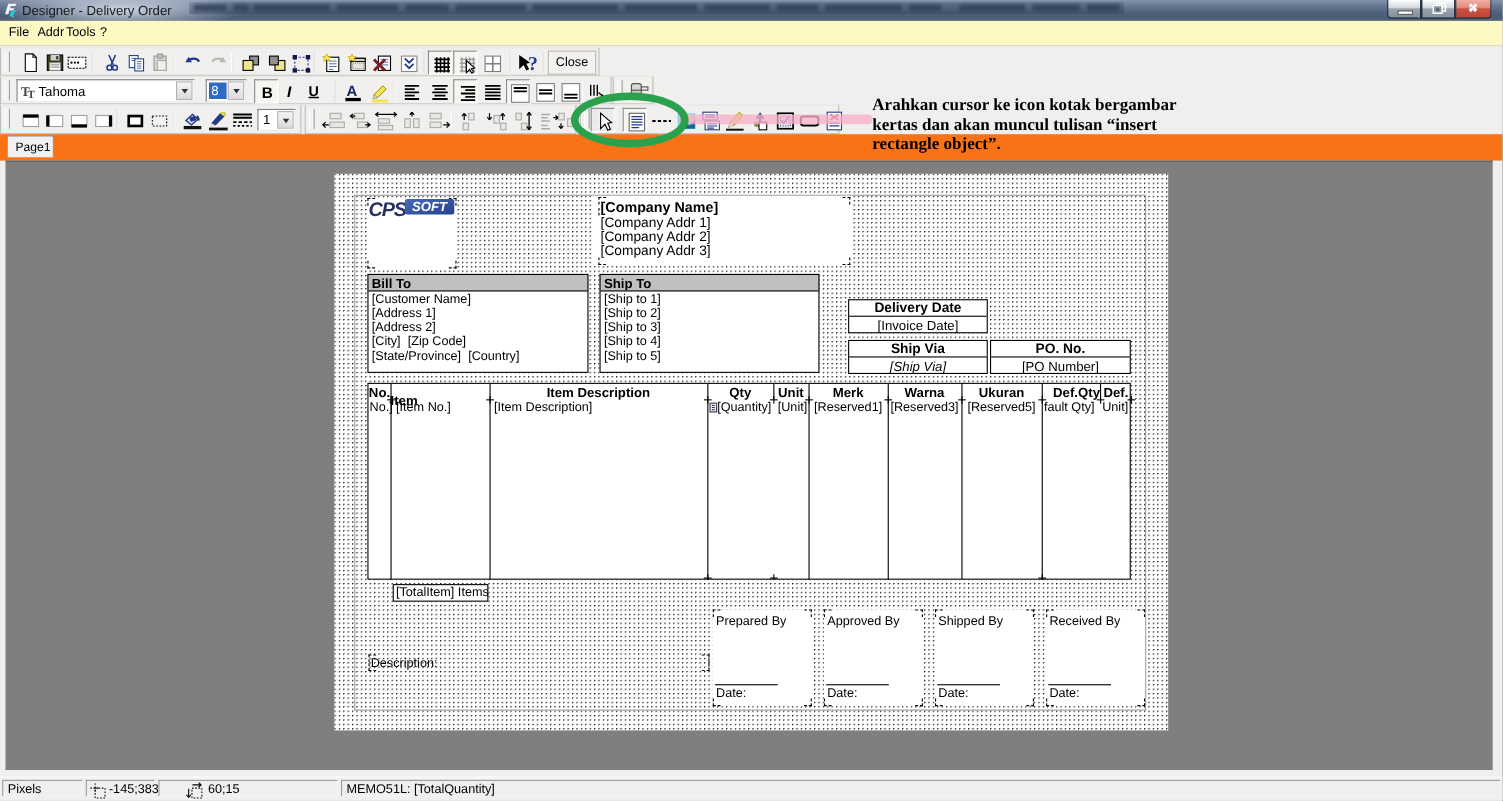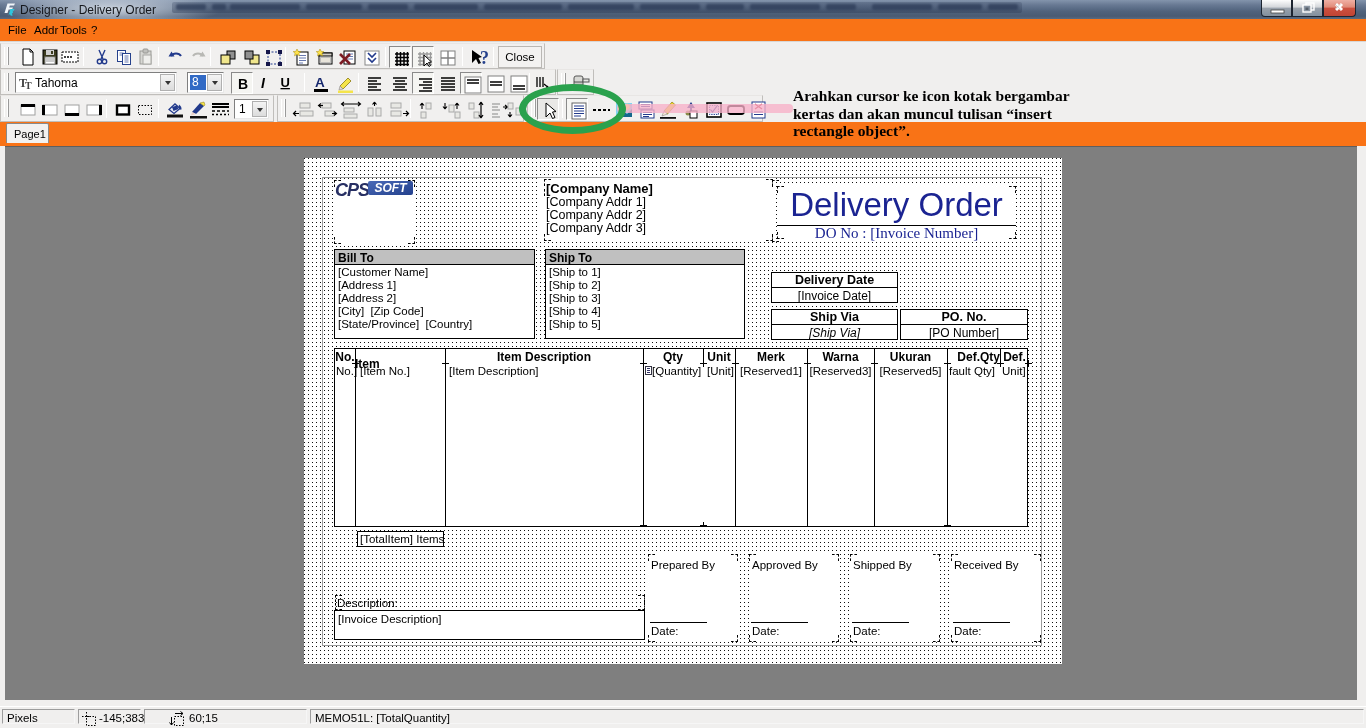--- a/index.html
+++ b/index.html
@@ -21,21 +21,21 @@
 
 #winbtns { position:absolute; right:10px; top:0px; height:17px; display:flex; }
 .wbtn { width:31px; height:17px; border:1px solid #1c2430; border-top:none; position:relative;
   background:linear-gradient(to bottom,#fdfdfd 0%,#d3d6da 45%,#9ba3ad 50%,#82909e 100%); }
 .wbtn.min { border-radius:0 0 0 4px; }
 .wbtn.close { width:33px; border-radius:0 0 4px 0;
   background:linear-gradient(to bottom,#f0b0a4 0%,#e08a78 45%,#cc5140 50%,#c04433 100%); }
 .wbtn svg { position:absolute; left:0; top:0; }
 
 
-#menubar { position:absolute; left:0; top:19px; width:1366px; height:23px; background:#f97316; border-bottom:1px solid #d8d6d4;}
+#menubar { position:absolute; left:0; top:19px; width:1366px; height:23px; background:#fef9c3; border-bottom:1px solid #d8d6d4;}
 .menu-item { position:absolute; top:5px; font-size:11.5px; color:#000; }
 
 
 .toolrow { position:absolute; left:0; width:1366px; background:#f0efee; }
 #row1 { top:43px; height:26px; }
 #row2 { top:69px; height:26px; }
 #row3 { top:95px; height:27px; }
 .tpanel { position:absolute; top:0; height:100%; border:1px solid #c0bebb; border-top-color:#e8e6e4; background:#f1f0ef; }
 .grip { position:absolute; top:3px; width:5px; height:18px; border-left:1px solid #fff; border-right:1px solid #9a9a9a; }
 .grip:before { content:""; position:absolute; left:2px; top:0; width:1px; height:18px; background:#fff; border-right:1px solid #9a9a9a;}
@@ -636,33 +636,20 @@
         <div class="cm cm-tr" style="right:2px;top:1px"></div>
       <div class="cm cm-bl" style="left:6px;top:11px;border-bottom:none;border-left:1px dashed #000;"></div>
       <div class="cm cm-bl" style="left:6px;bottom:1px"></div>
         <div class="cm cm-br" style="right:2px;bottom:1px"></div>
       <div class="t" style="left:8px;top:3px;font-weight:bold;font-size:13px;">[Company Name]</div>
       <div class="t" style="left:8px;top:17px;font-size:12.5px;">[Company Addr 1]</div>
       <div class="t" style="left:8px;top:30px;font-size:12.5px;text-align:right;">[Company Addr 2]</div>
       <div class="t" style="left:8px;top:43px;font-size:12.5px;">[Company Addr 3]</div>
     </div>
 
-    <div class="obj" style="left:468px; top:22px; width:249px; height:62px; background:transparent;">
-      <div class="cm cm-tl" style="left:0;top:0"></div>
-      <div class="cm cm-bl" style="left:0;bottom:0"></div>
-      <div class="obj" style="left:5px; top:6px; width:239px; height:53px;">
-        <div class="cm cm-tl" style="left:0;top:0"></div>
-          <div class="cm cm-tr" style="right:0;top:0"></div>
-        <div class="cm cm-bl" style="left:0;bottom:0"></div>
-          <div class="cm cm-br" style="right:0;bottom:0"></div>
-        <div style="position:absolute;left:0;top:0px;width:239px;text-align:center;font-size:33px;color:#1b2492;letter-spacing:0px;">Delivery Order</div>
-        <div class="hline" style="left:0px;top:39px;width:239px;"></div>
-        <div style="position:absolute;left:0;top:39px;width:239px;text-align:center;font-family:'Liberation Serif',serif;font-size:15px;color:#1b2492;">DO No : [Invoice Number]</div>
-      </div>
-    </div>
 
     <div class="hdr" style="position:absolute;left:30px;top:91px;width:201px;height:16px;">
       <div class="t" style="left:3px;top:1px;font-size:12px;">Bill To</div>
     </div>
     <div class="blk" style="position:absolute;left:30px;top:106px;width:201px;height:75px;">
       <div class="t" style="left:3px;top:1px;">[Customer Name]</div>
       <div class="t" style="left:3px;top:14px;">[Address 1]</div>
       <div class="t" style="left:3px;top:27px;">[Address 2]</div>
       <div class="t" style="left:3px;top:40px;">[City]&nbsp; [Zip Code]</div>
       <div class="t" style="left:3px;top:53px;">[State/Province]&nbsp; [Country]</div>
@@ -767,23 +754,20 @@
       <div class="t" style="left:2px;top:1px;">[TotalItem] Items</div>
     </div>
 
     <div style="position:absolute;left:31px;top:437px;width:310px;height:15px;">
       <div class="cm cm-tl" style="left:0;top:0"></div>
         <div class="cm cm-tr" style="right:0;top:0"></div>
       <div class="cm cm-bl" style="left:0;bottom:0"></div>
         <div class="cm cm-br" style="right:0;bottom:0"></div>
     </div>
     <div class="t" style="left:33px;top:439px;">Description:</div>
-    <div class="blk" style="position:absolute;left:30px;top:452px;width:311px;height:30px;">
-      <div class="t" style="left:3px;top:2px;">[Invoice Description]</div>
-    </div>
 
     <div class="obj sig" style="left:344px;top:396px;width:90px;height:88px;">
       <div class="cm cm-tl" style="left:0;top:0"></div>
         <div class="cm cm-tr" style="right:0;top:0"></div>
       <div class="cm cm-bl" style="left:0;bottom:0"></div>
         <div class="cm cm-br" style="right:0;bottom:0"></div>
       <div class="t" style="left:3px;top:5px;">Prepared By</div>
       <div class="hline" style="left:2px;top:68px;width:57px;"></div>
       <div class="t" style="left:3px;top:71px;">Date:</div>
     </div>

